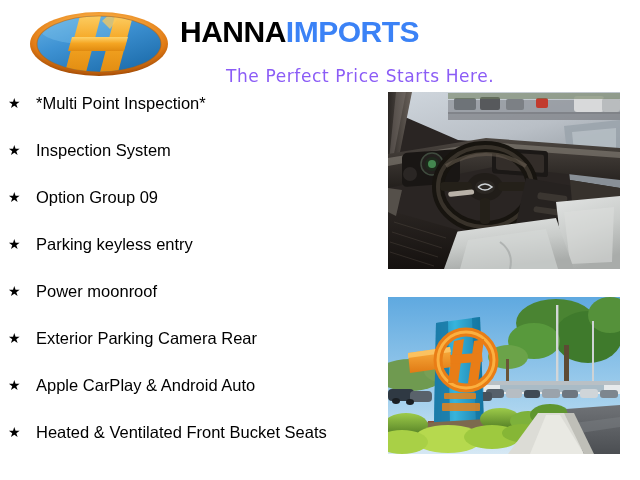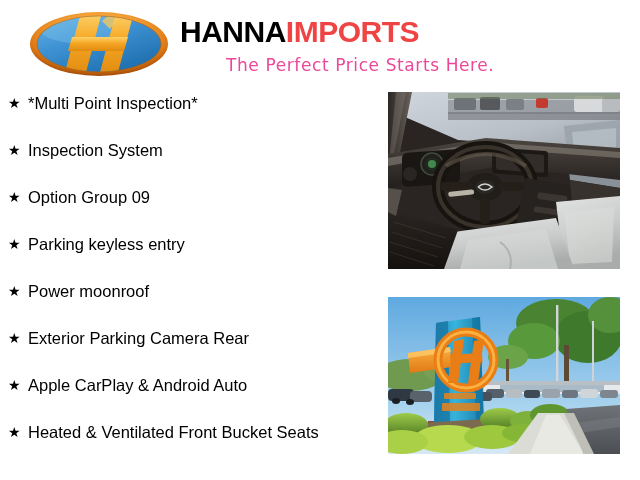--- a/index.html
+++ b/index.html
@@ -61,29 +61,29 @@
     font-weight: bold;
     letter-spacing: -0.5px;
     line-height: 34px;
   }
   .word-hanna {
     color: #000000;
     font-style: normal;
     font-stretch: condensed;
   }
   .word-imports {
-    color: #ef4444;
+    color: #3b82f6;
   }
 
   #brand-tagline {
     position: absolute;
     left: 46px;
-    top: 40px;
+    top: 51px;
     font-size: 17px;
-    color: #ec4899;
+    color: #8b5cf6;
     letter-spacing: 0.6px;
     white-space: nowrap;
     font-family: "DejaVu Sans", sans-serif;
   }
 
   
   #feature-list {
     position: absolute;
     left: 0;
     top: 92px;
@@ -105,20 +105,21 @@
     position: absolute;
     left: 8px;
     top: 0px;
     font-size: 14px;
     line-height: 22px;
     color: #000000;
   }
   .feature-text {
     display: block;
     padding-right: 8px;
+    margin-left: 8px;
   }
 
   
   .photo {
     position: absolute;
     overflow: hidden;
     background: #cfcfcf;
   }
   #photo-interior {
     left: 388px;

